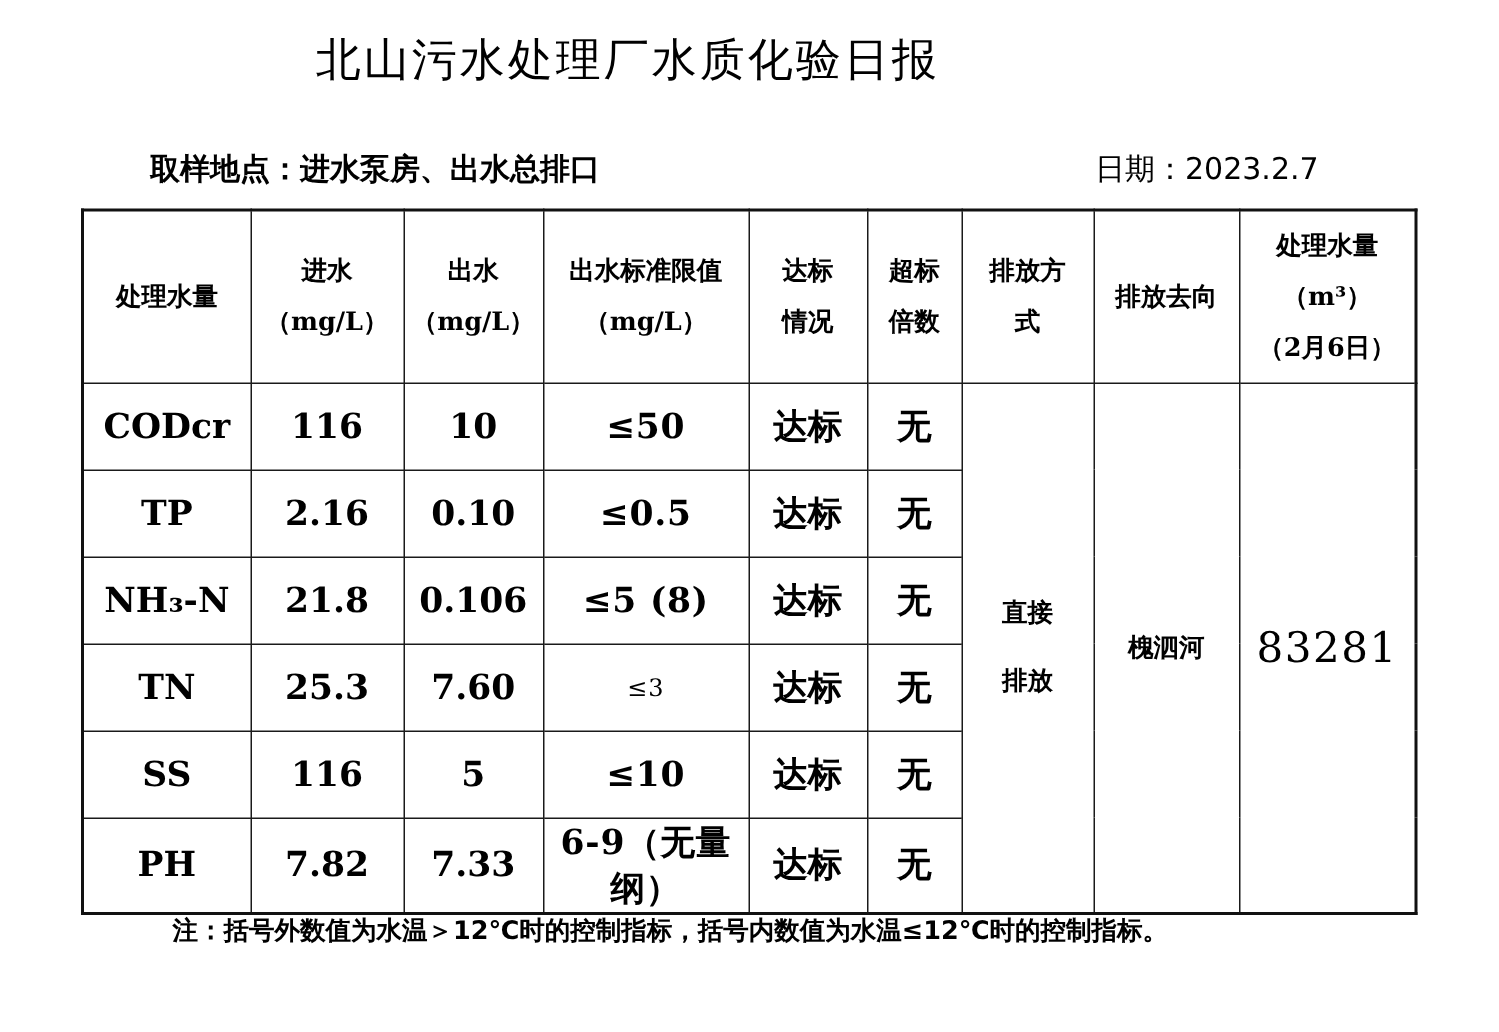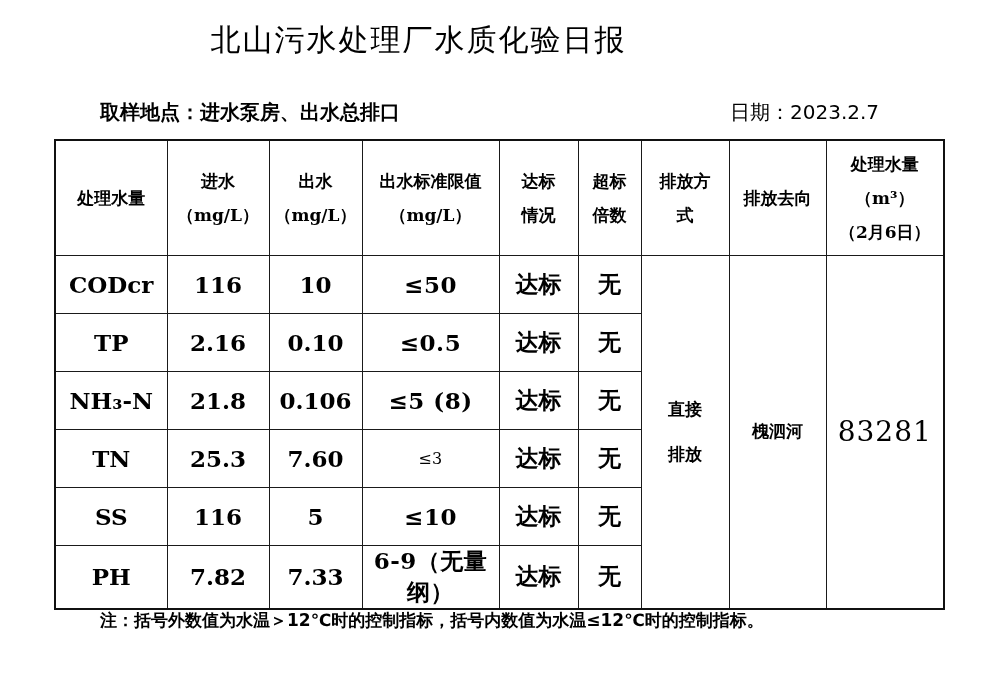--- a/index.html
+++ b/index.html
@@ -81,21 +81,21 @@
   }
   td.volume-cell {
     font-size: 28px;
     font-weight: 400;
     letter-spacing: 1px;
     font-family: "DejaVu Serif", "Liberation Serif", serif;
     margin-top: 32px;
   }
   .footnote {
     position: absolute;
-    top: 609px; left: 100px;
+    top: 609px; left: 115px;
     font-family: "DejaVu Sans", "Liberation Sans", sans-serif;
     font-weight: 600;
     font-size: 17px;
   }
 </style>
 </head>
 <body>
 
 <div class="page-title">北山污水处理厂水质化验日报</div>
 

